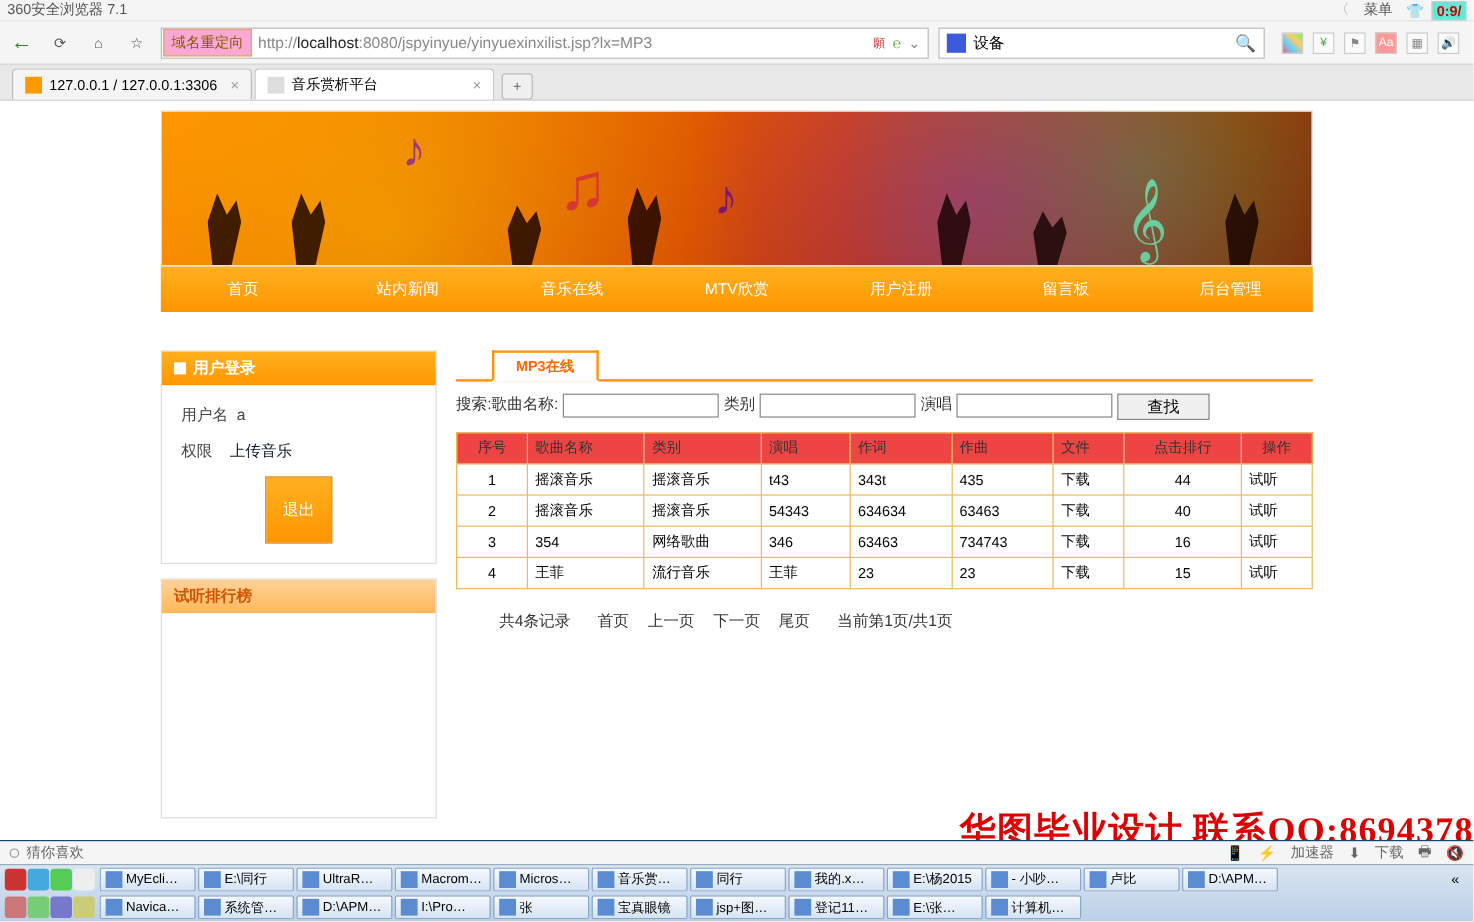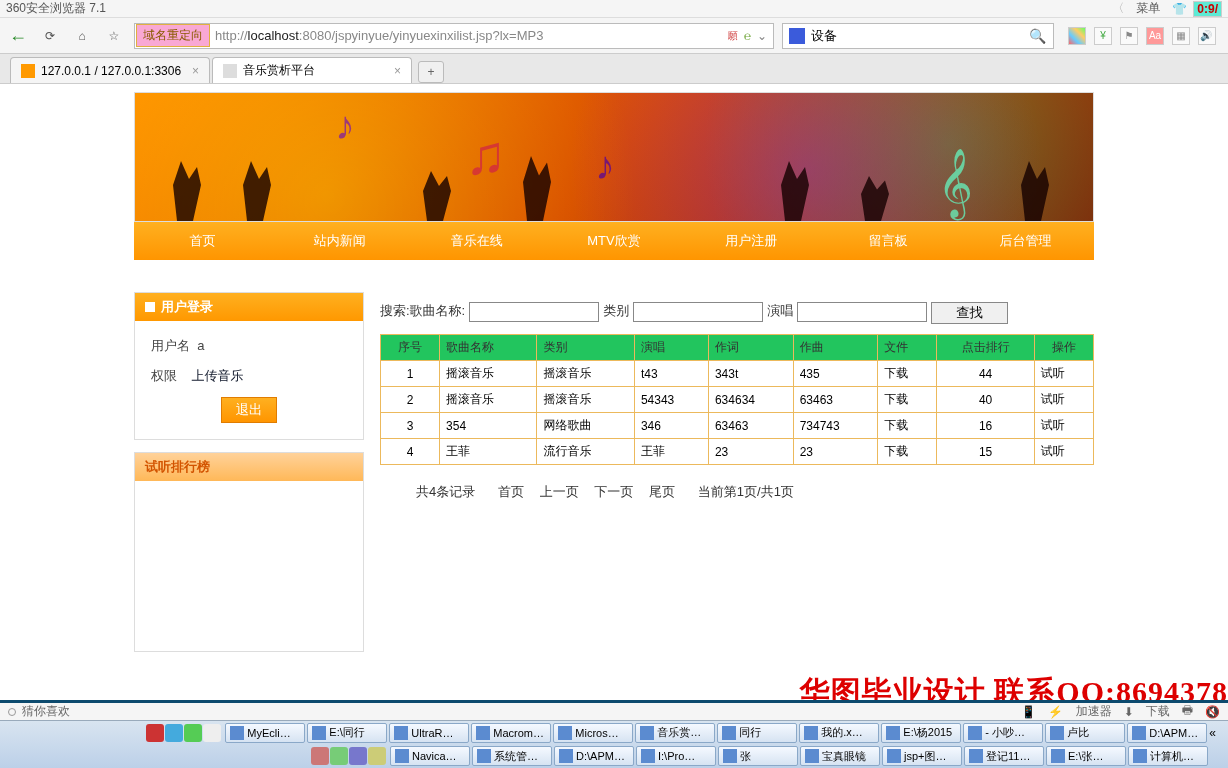--- a/index.html
+++ b/index.html
@@ -58,50 +58,50 @@
 
 .cols { display: flex; gap: 16px; margin-top: 32px; }
 .sidebar { width: 230px; }
 .main { flex: 1; }
 
 .panel { border: 1px solid #ddd; margin-bottom: 12px; background: #fff; }
 .panel-head { background: linear-gradient(#ffb020, #ff9800); height: 28px; line-height: 28px; color: #fff; padding-left: 10px; font-weight: bold; font-size: 13px; display: flex; align-items: center; gap: 6px; }
 .panel-head .sq { display: inline-block; width: 10px; height: 10px; background: #fff; }
 .panel-body { padding: 16px; font-size: 13px; color: #444; }
 .panel-body .row { margin-bottom: 12px; }
-.btn-exit { background: linear-gradient(#ffb020, #ff9500); border: 1px solid #e07c00; color: #fff; padding: 3px 14px; cursor: pointer; display: block; margin: 8px auto 0; }
+.btn-exit { background: linear-gradient(#ffb020, #ff9500); border: 1px solid #e07c00; color: #fff; padding: 18px 14px; cursor: pointer; display: block; margin: 8px auto 0; }
 .panel .rank-body { min-height: 170px; }
 
 
 .tab-strip { height: 26px; border-bottom: 2px solid #ff9500; display: flex; align-items: flex-end; padding-left: 30px; }
 .tab-strip .rtab { background: #fff; border: 2px solid #ff9500; border-bottom: 2px solid #fff; height: 26px; line-height: 22px; padding: 0 18px; color: #ff6a00; font-weight: bold; position: relative; top: 2px; }
 
 .search-row { margin-top: 10px; display: flex; align-items: flex-start; gap: 4px; font-size: 13px; color: #333; }
 .search-row input[type=text] { border: 1px solid #888; height: 20px; width: 130px; }
 .search-row .btn-find { border: 1px solid #888; background: #f0f0f0; padding: 1px 24px; cursor: pointer; }
 
 .data-table { width: 100%; border-collapse: collapse; margin-top: 10px; font-size: 12px; }
 .data-table th, .data-table td { border: 1px solid #ecb95c; padding: 4px 6px; text-align: left; }
-.data-table th { background: #22c55e; color: #333; font-weight: normal; }
+.data-table th { background: #ef4444; color: #333; font-weight: normal; }
 .data-table td { background: #fff; }
 .data-table .center { text-align: center; }
 
 .pager { margin-top: 18px; padding-left: 30px; color: #333; font-size: 13px; }
 .pager span { margin: 0 6px; }
 
 
-.status-bar { position: absolute; left: 0; right: 0; bottom: 48px; height: 20px; background: #f5f5f5; border-top: 3px solid #0c4a6e; display: flex; align-items: center; padding: 0 8px; color: #666; gap: 6px; }
+.status-bar { position: absolute; left: 0; right: 0; bottom: 48px; height: 20px; background: #f5f5f5; border-top: 1px solid #0c4a6e; display: flex; align-items: center; padding: 0 8px; color: #666; gap: 6px; }
 .status-bar .right { margin-left: auto; display: flex; gap: 12px; align-items: center; }
 .dot { width: 8px; height: 8px; border: 1px solid #999; border-radius: 50%; display: inline-block; }
 
 
 .watermark { position: absolute; right: 0; bottom: 55px; color: #d00; font-size: 30px; font-family: SimSun, serif; font-weight: bold; letter-spacing: 1px; white-space: nowrap; }
 
 
-.taskbar { position: absolute; left: 0; right: 0; bottom: 0; height: 48px; background: linear-gradient(#d8e4f0, #bcd0e8); border-top: 1px solid #9ab; display: flex; flex-direction: column; align-items: flex-end; }
+.taskbar { position: absolute; left: 0; right: 0; bottom: 0; height: 48px; background: linear-gradient(#d8e4f0, #bcd0e8); border-top: 1px solid #9ab; display: flex; flex-direction: column; }
 .task-row { height: 24px; display: flex; align-items: center; padding: 0 2px; gap: 2px; overflow: hidden; }
 .task-btn { height: 20px; background: linear-gradient(#f5f9ff, #d6e3f2); border: 1px solid #8aa8c8; border-radius: 2px; padding: 0 4px; display: flex; align-items: center; gap: 3px; font-size: 11px; white-space: nowrap; min-width: 80px; max-width: 86px; overflow: hidden; }
 .task-btn .ticon { width: 14px; height: 14px; background: #5b8bd0; display: inline-block; flex-shrink: 0; }
 .tray { margin-left: auto; display: flex; gap: 3px; align-items: center; padding-right: 4px; }
 .quick { display: flex; gap: 1px; padding: 0 2px; }
 .quick .q { width: 18px; height: 18px; background: #bcd; border-radius: 3px; display: inline-block; }
 </style>
 </head>
 <body>
 
@@ -200,20 +200,23 @@
         </div>
         <div class="panel">
           <div class="panel-head" style="background:linear-gradient(#ffd29a,#ffb858);color:#d35400">
               <span>试听排行榜</span>
             </div>
           <div class="panel-body rank-body"></div>
         </div>
       </div>
 
       <div class="main">
+        <div class="tab-strip">
+          <div class="rtab">MP3在线</div>
+        </div>
         <div class="search-row">
           <span>搜索:歌曲名称:</span>
           <input type="text" style="">
           <span>类别</span>
           <input type="text" style="">
           <span>演唱</span>
           <input type="text" style="">
           <button class="btn-find">查找</button>
         </div>
 

